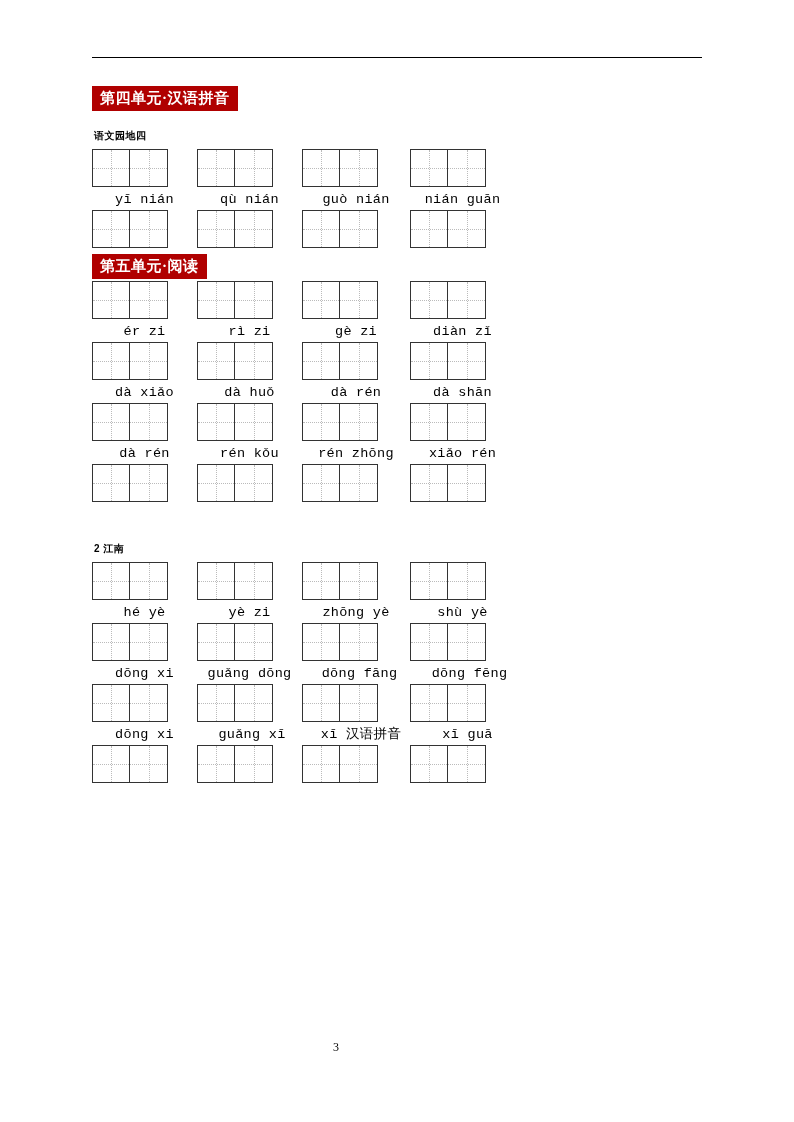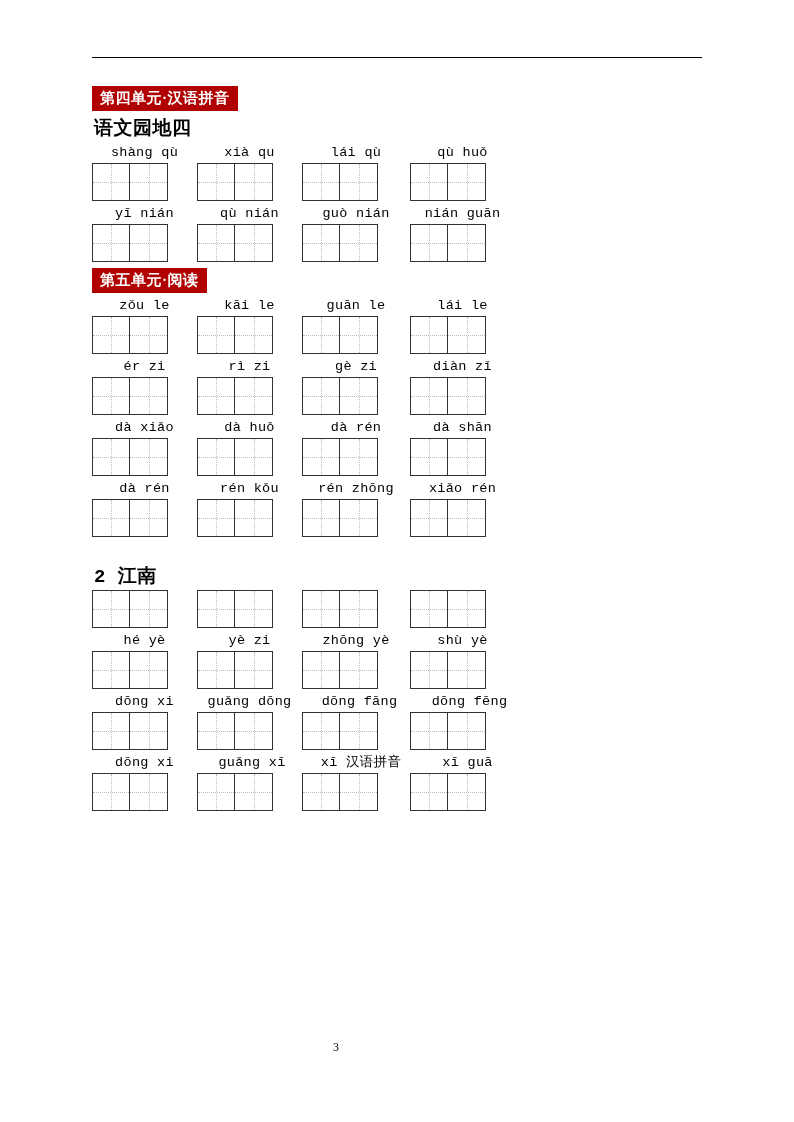--- a/index.html
+++ b/index.html
@@ -49,25 +49,25 @@
     padding: 2px 8px 3px 8px;
     letter-spacing: 0.5px;
     white-space: nowrap;
   }
   .banner-wrap {
     margin: 0 0 2px 0;
   }
 
   
   .subhead {
-    font-family: Liberation Mono, monospace;
+    font-family: Liberation Sans, sans-serif;
     font-weight: bold;
-    font-size: 19px;
+    font-size: 10px;
     line-height: 22px;
-    margin: 7px 0 2px 2px;
+    margin: 14px 0 2px 2px;
     letter-spacing: 0.5px;
   }
 
   
   .pin-row {
     display: flex;
     align-items: flex-end;
     margin: 5px 0 0 0;
     font-family: "Liberation Mono", monospace;
     font-size: 13.5px;
@@ -144,26 +144,20 @@
   <div class="top-rule"></div>
 
   <div class="content">
 
     <div>
       <div class="banner-wrap">
         <span class="banner">第四单元·汉语拼音</span>
       </div>
       <div class="subhead">语文园地四</div>
 
-      <div class="pin-row">
-        <div class="pin-cell" style="width:105px">shàng qù</div>
-        <div class="pin-cell" style="width:105px">xià qu</div>
-        <div class="pin-cell" style="width:108px">lái qù</div>
-        <div class="pin-cell" style="width:105px">qù huǒ</div>
-      </div>
       <div class="box-row">
         <div class="box-cell" style="width:105px">
             <div class="tzg">
               <div class="half first"></div>
               <div class="half"></div>
             </div>
           </div>
         <div class="box-cell" style="width:105px">
             <div class="tzg">
               <div class="half first"></div>
@@ -218,26 +212,20 @@
       </div>
     </div>
 
     <div class="gap-sm"></div>
 
     <div>
       <div class="banner-wrap">
         <span class="banner">第五单元·阅读</span>
       </div>
 
-      <div class="pin-row">
-        <div class="pin-cell" style="width:105px">zǒu le</div>
-        <div class="pin-cell" style="width:105px">kāi le</div>
-        <div class="pin-cell" style="width:108px">guān le</div>
-        <div class="pin-cell" style="width:105px">lái le</div>
-      </div>
       <div class="box-row">
         <div class="box-cell" style="width:105px">
             <div class="tzg">
               <div class="half first"></div>
               <div class="half"></div>
             </div>
           </div>
         <div class="box-cell" style="width:105px">
             <div class="tzg">
               <div class="half first"></div>

